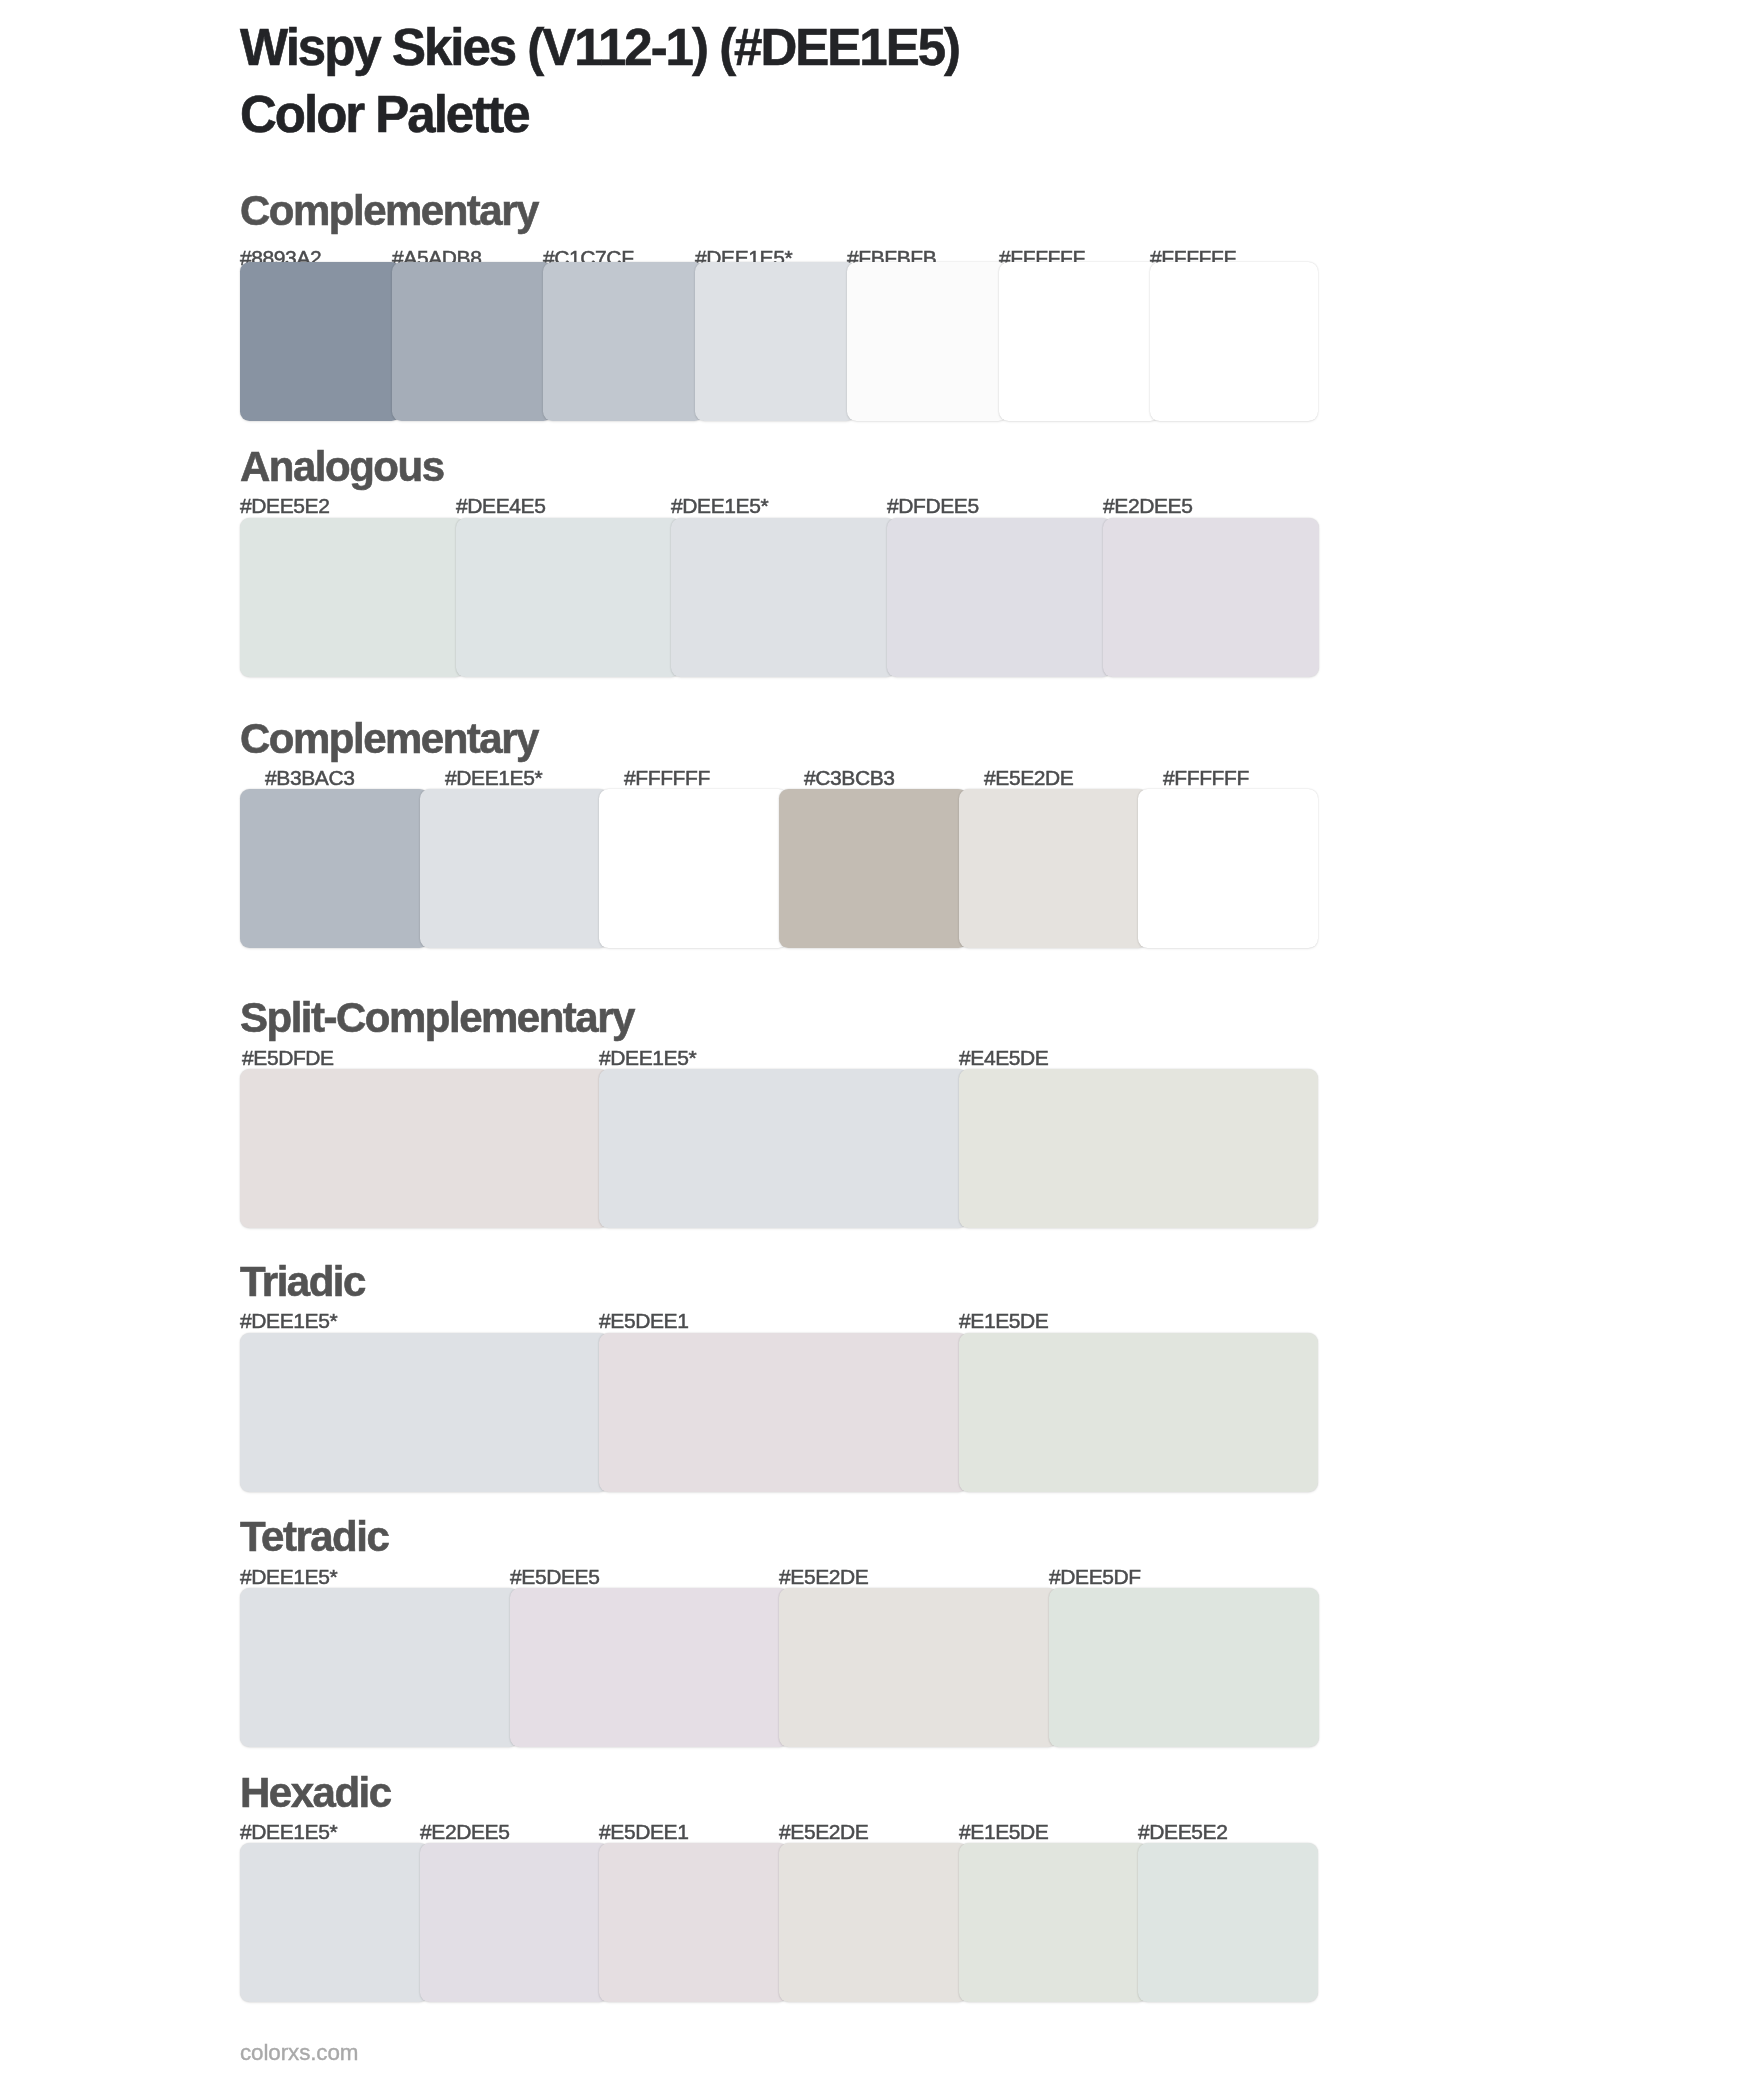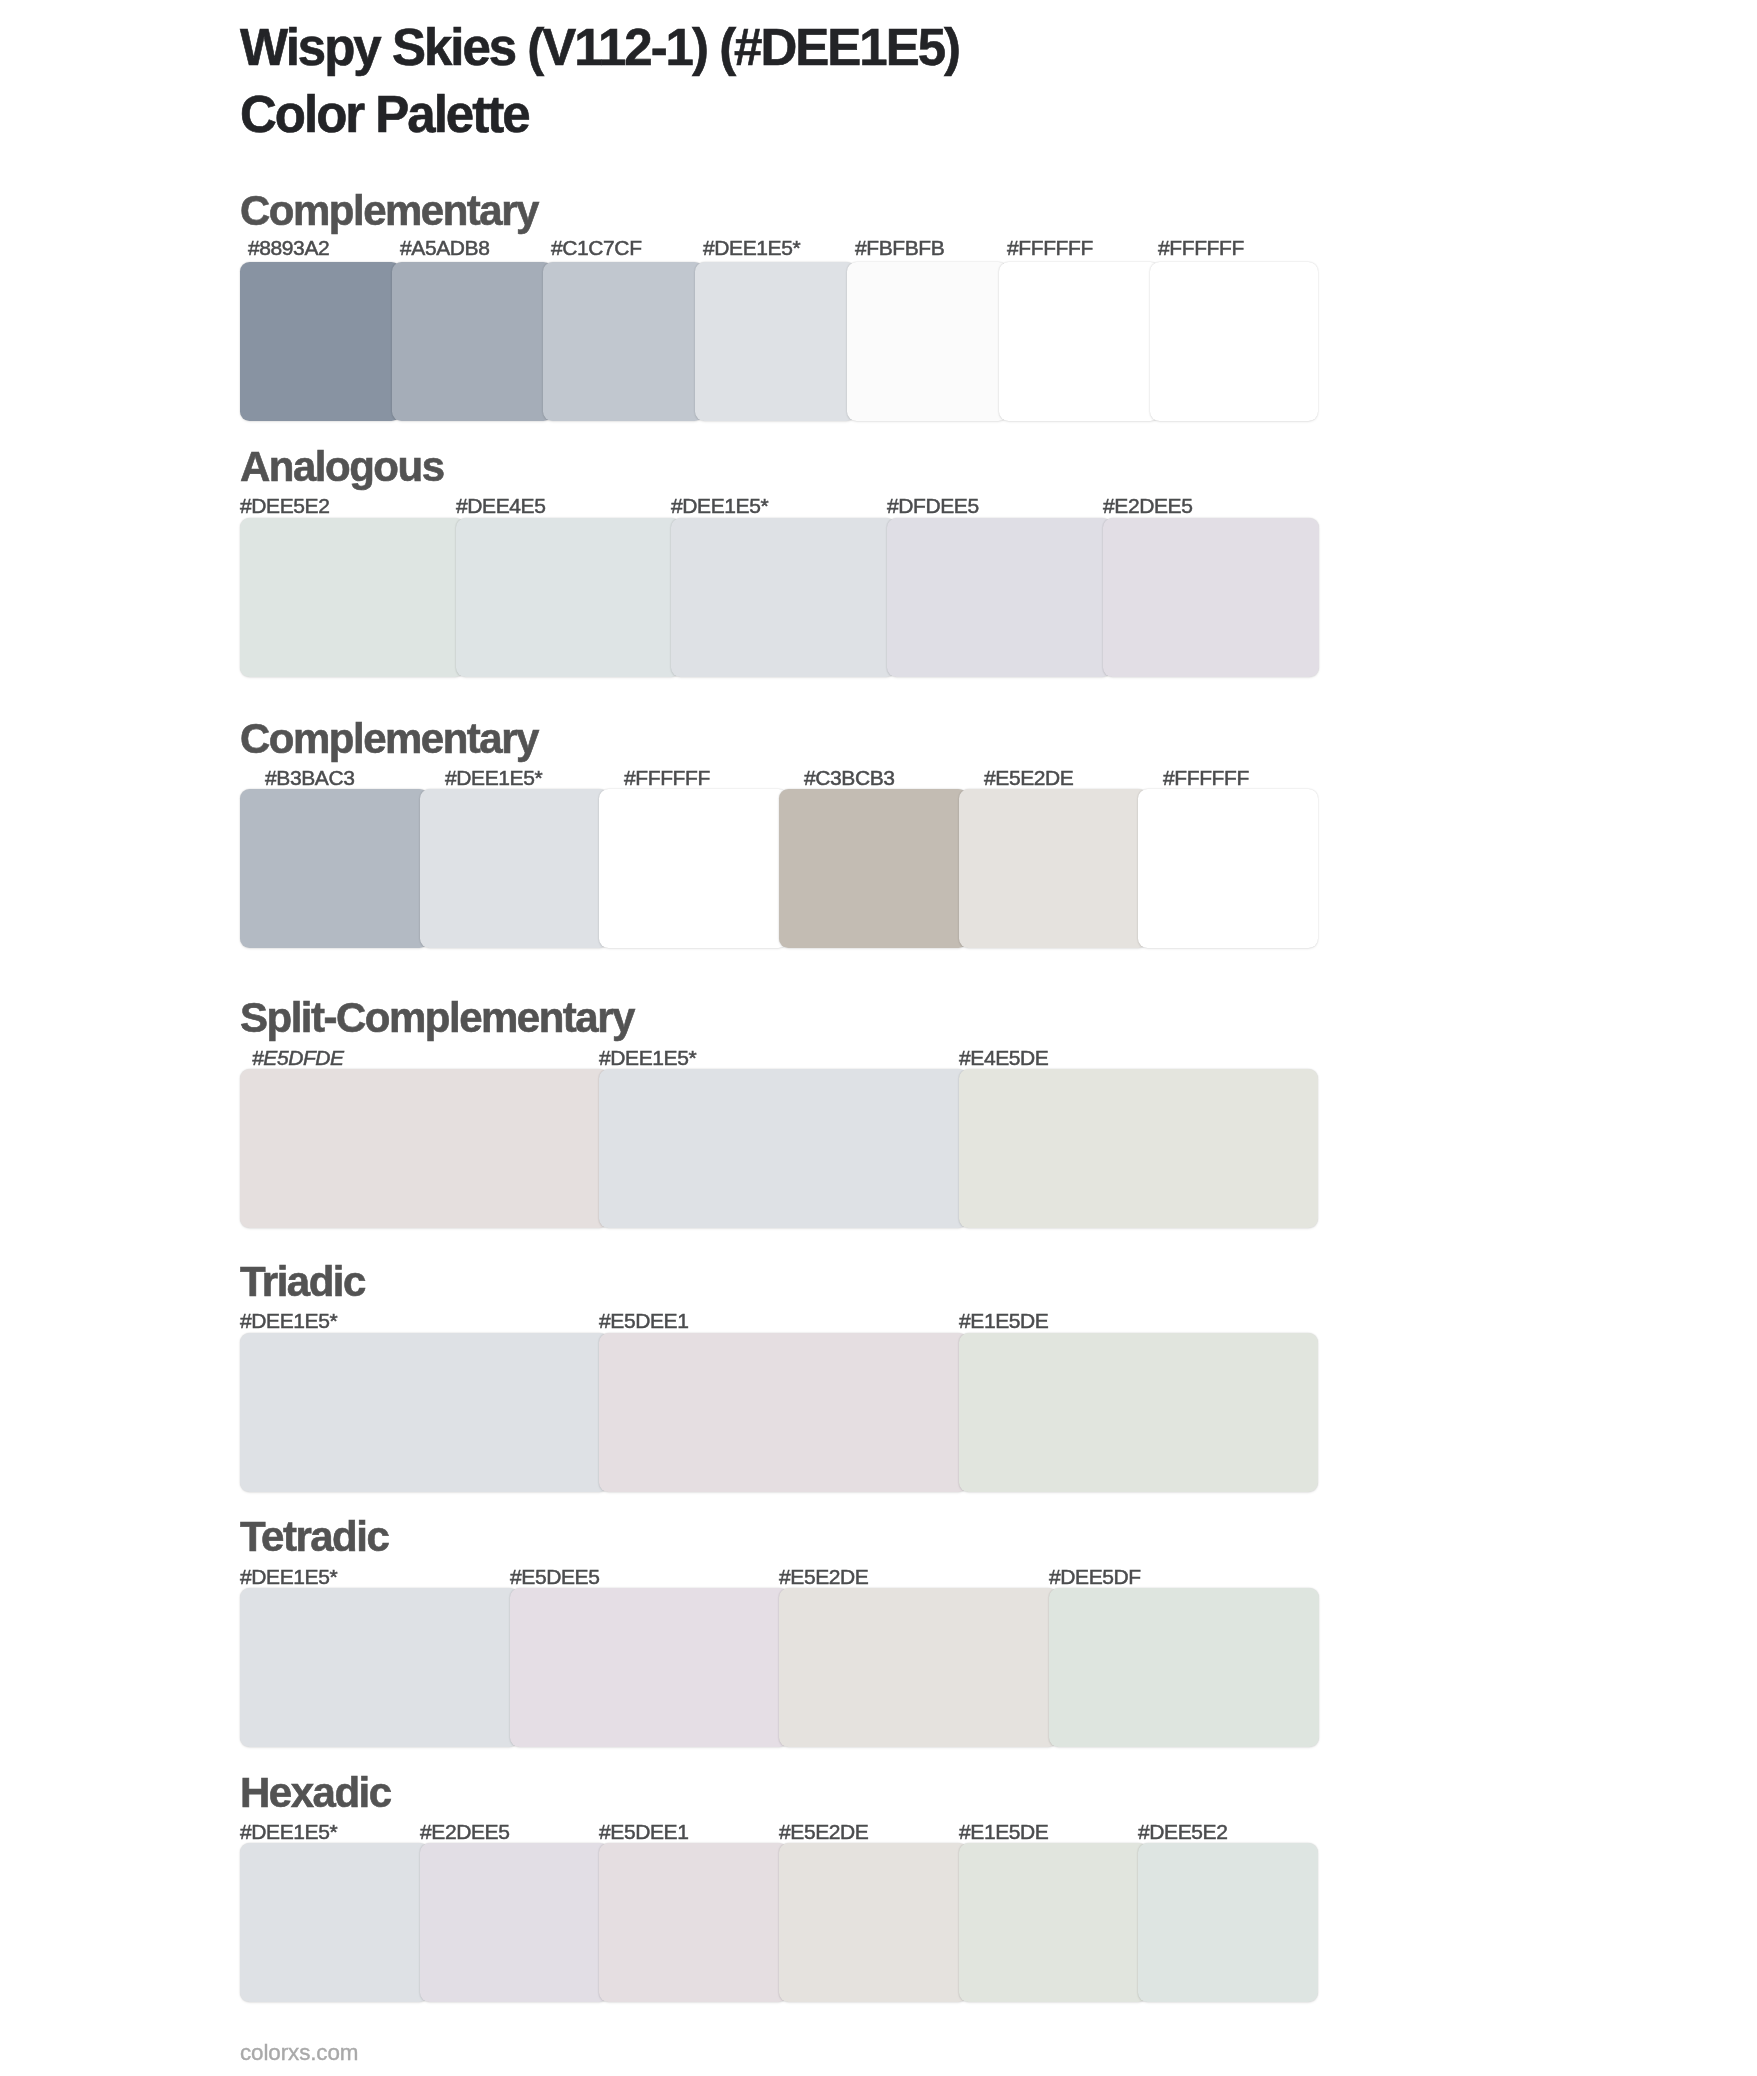--- a/index.html
+++ b/index.html
@@ -55,21 +55,21 @@
 
 <div class="page">
 
   <div class="title">
     <div class="title-line" style="top:17.7px">Wispy Skies (V112-1) (#DEE1E5)</div>
     <div class="title-line" style="top:85px">Color Palette</div>
   </div>
 
   <div class="section">
     <div class="sec-head" style="top: 187px;">Complementary</div>
-    <div class="labels" style="top: 236px; margin-left: 8px;">
+    <div class="labels" style="top: 246px;">
         <div class="lbl" style="left: 0px;">#8893A2</div>
         <div class="lbl" style="left: 152px;">#A5ADB8</div>
         <div class="lbl" style="left: 303px;">#C1C7CF</div>
         <div class="lbl" style="left: 455px;">#DEE1E5*</div>
         <div class="lbl" style="left: 607px;">#FBFBFB</div>
         <div class="lbl" style="left: 759px;">#FFFFFF</div>
         <div class="lbl" style="left: 910px;">#FFFFFF</div>
       </div>
     <div class="band" style="top: 262px; height: 159px;">
         <div class="sw" style="left: 0px; width: 161px; background: rgb(136, 147, 162); z-index: 1;"></div>
@@ -116,21 +116,21 @@
         <div class="sw" style="left: 359px; width: 189px; background: rgb(255, 255, 255); z-index: 3;"></div>
         <div class="sw" style="left: 539px; width: 189px; background: rgb(195, 188, 179); z-index: 4;"></div>
         <div class="sw" style="left: 719px; width: 189px; background: rgb(229, 226, 222); z-index: 5;"></div>
         <div class="sw" style="left: 898px; width: 180px; background: rgb(255, 255, 255); z-index: 6;"></div>
       </div>
   </div>
 
   <div class="section">
     <div class="sec-head" style="top: 994px;">Split-Complementary</div>
     <div class="labels" style="top: 1046px;">
-        <div class="lbl" style="left: 12px; font-style: italic;">#E5DFDE</div>
+        <div class="lbl" style="left: 2px;">#E5DFDE</div>
         <div class="lbl" style="left: 359px;">#DEE1E5*</div>
         <div class="lbl" style="left: 719px;">#E4E5DE</div>
       </div>
     <div class="band" style="top: 1069px; height: 159px;">
         <div class="sw" style="left: 0px; width: 369px; background: rgb(229, 223, 222); z-index: 1;"></div>
         <div class="sw" style="left: 359px; width: 369px; background: rgb(222, 225, 229); z-index: 2;"></div>
         <div class="sw" style="left: 719px; width: 359px; background: rgb(228, 229, 222); z-index: 3;"></div>
       </div>
   </div>
 

